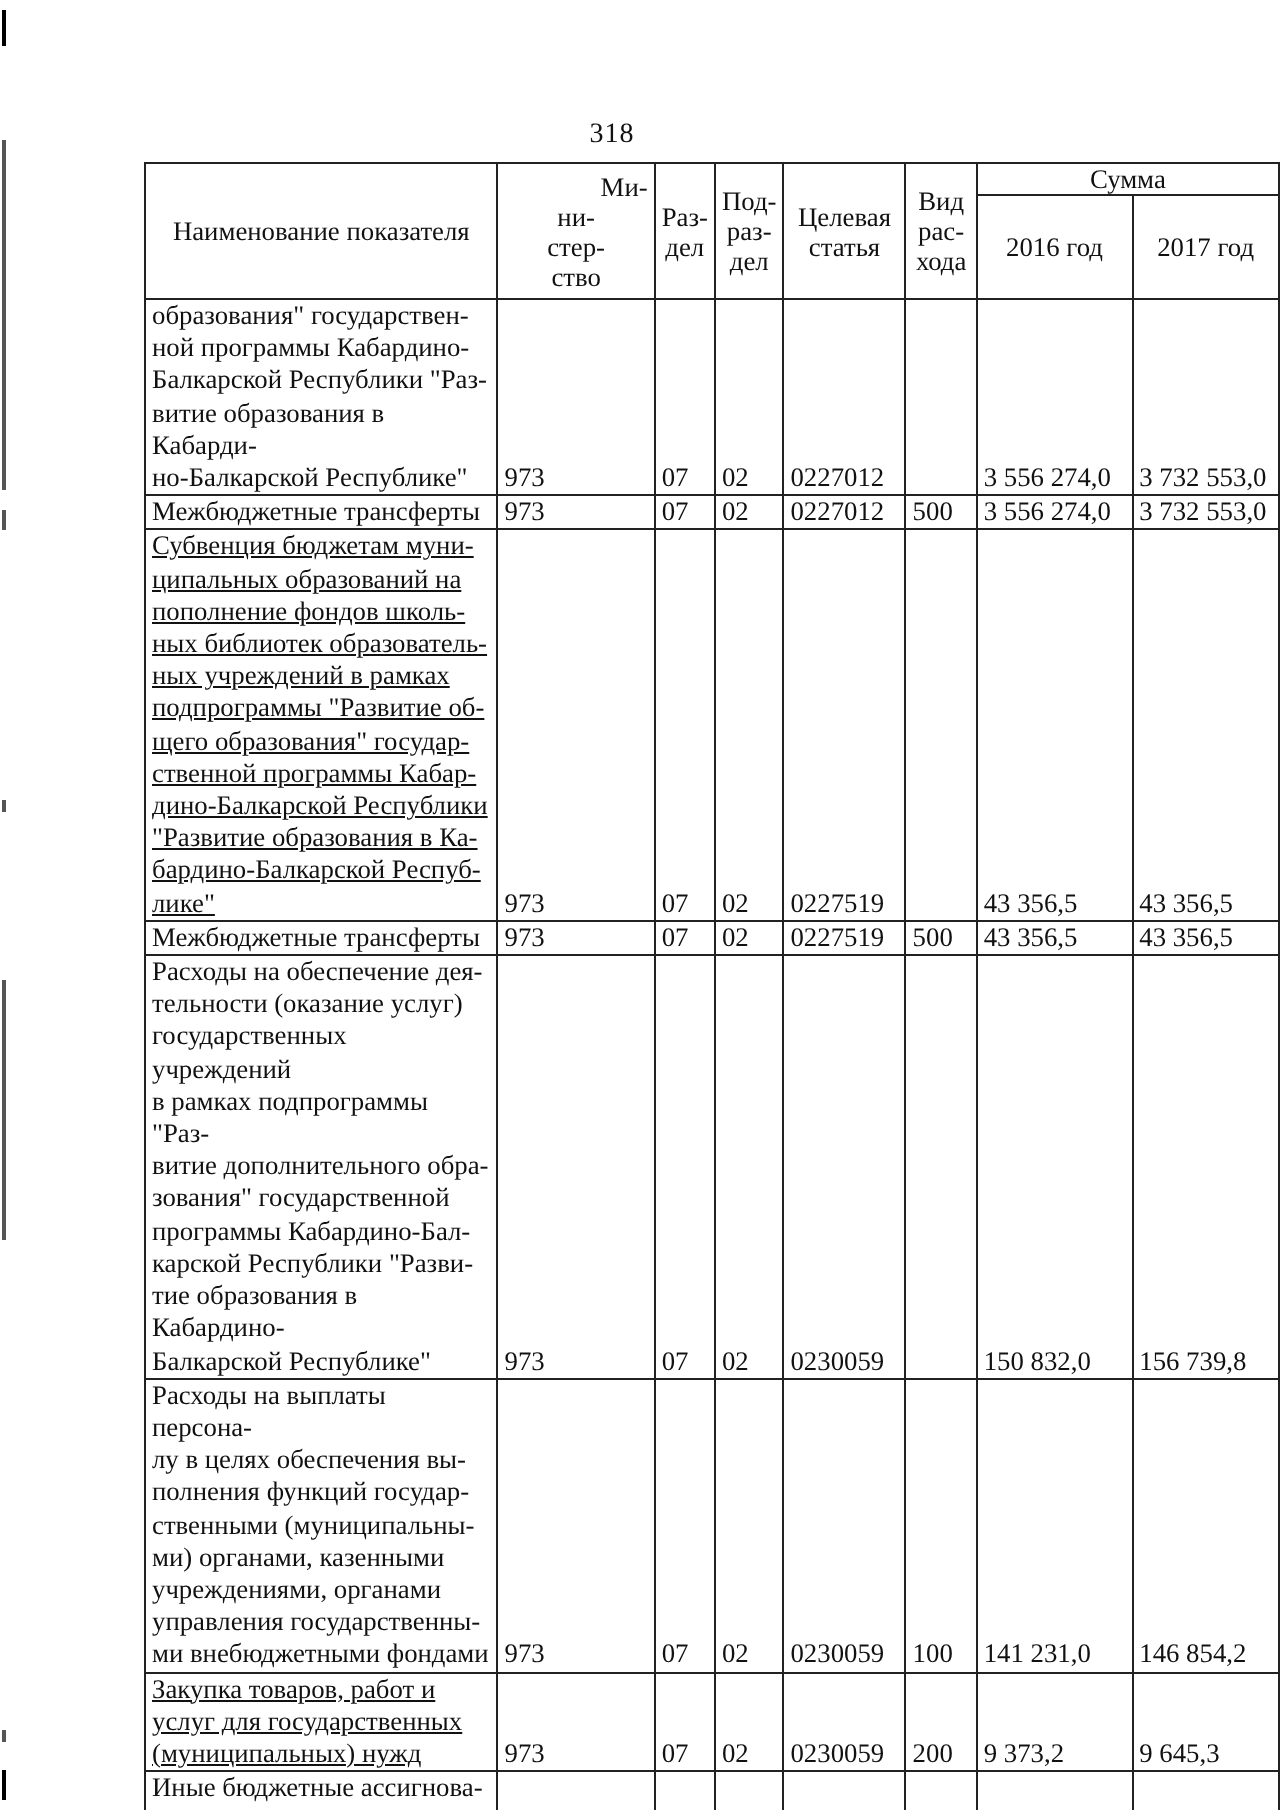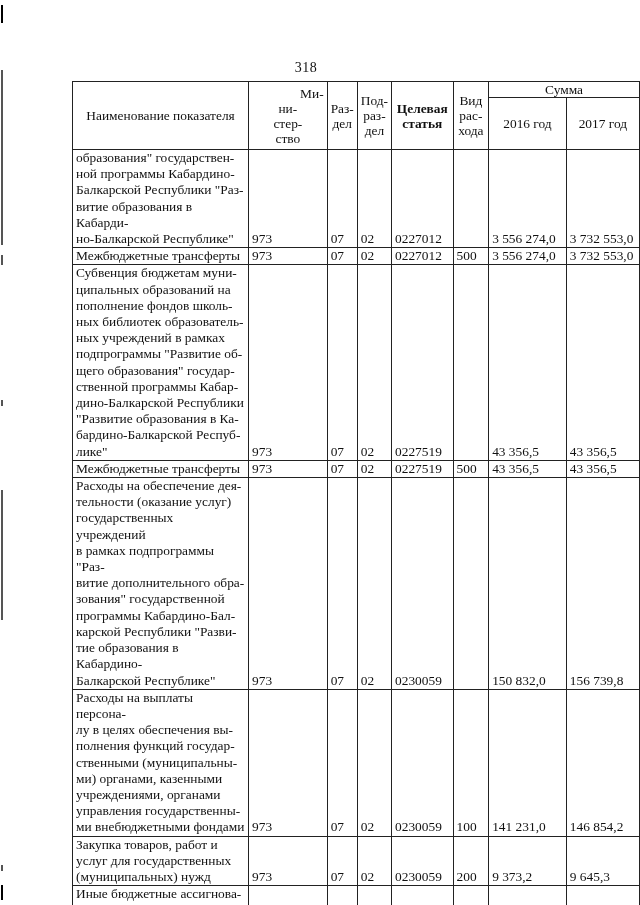--- a/index.html
+++ b/index.html
@@ -48,21 +48,21 @@
       <th rowspan="2">Наименование показателя</th>
       <th rowspan="2"><span style="white-space:pre-line;margin-left:48px;">Ми-
 ни-
 стер-
 ство</span></th>
       <th rowspan="2"><span style="white-space:pre-line;">Раз-
 дел</span></th>
       <th rowspan="2"><span style="white-space:pre-line;">Под-
 раз-
 дел</span></th>
-      <th rowspan="2"><span style="white-space:pre-line;font-weight:bold;">Целевая
+      <th rowspan="2"><span style="white-space:pre-line;">Целевая
 статья</span></th>
       <th rowspan="2"><span style="white-space:pre-line;">Вид
 рас-
 хода</span></th>
       <th colspan="2" class="suma">Сумма</th>
     </tr>
     <tr style="height:52px;">
       <th>2016 год</th>
       <th>2017 год</th>
     </tr>
@@ -86,21 +86,21 @@
         <td class="name" style="white-space: pre-line;">Межбюджетные трансферты</td>
         <td class="code">973</td>
         <td class="code">07</td>
         <td class="code">02</td>
         <td class="code">0227012</td>
         <td class="code">500</td>
         <td class="num">3 556 274,0</td>
         <td class="num">3 732 553,0</td>
       </tr>
       <tr>
-        <td class="name" style="white-space: pre-line;">Субвенция бюджетам муни-
+        <td class="name" style="white-space: pre-line; text-decoration: underline;">Субвенция бюджетам муни-
 ципальных образований на
 пополнение фондов школь-
 ных библиотек образователь-
 ных учреждений в рамках
 подпрограммы "Развитие об-
 щего образования" государ-
 ственной программы Кабар-
 дино-Балкарской Республики
 "Развитие образования в Ка-
 бардино-Балкарской Респуб-
@@ -153,21 +153,21 @@
 ми внебюджетными фондами</td>
         <td class="code">973</td>
         <td class="code">07</td>
         <td class="code">02</td>
         <td class="code">0230059</td>
         <td class="code">100</td>
         <td class="num">141 231,0</td>
         <td class="num">146 854,2</td>
       </tr>
       <tr>
-        <td class="name" style="white-space: pre-line;">Закупка товаров, работ и
+        <td class="name" style="white-space: pre-line; text-decoration: underline;">Закупка товаров, работ и
 услуг для государственных
 (муниципальных) нужд</td>
         <td class="code">973</td>
         <td class="code">07</td>
         <td class="code">02</td>
         <td class="code">0230059</td>
         <td class="code">200</td>
         <td class="num">9 373,2</td>
         <td class="num">9 645,3</td>
       </tr>

